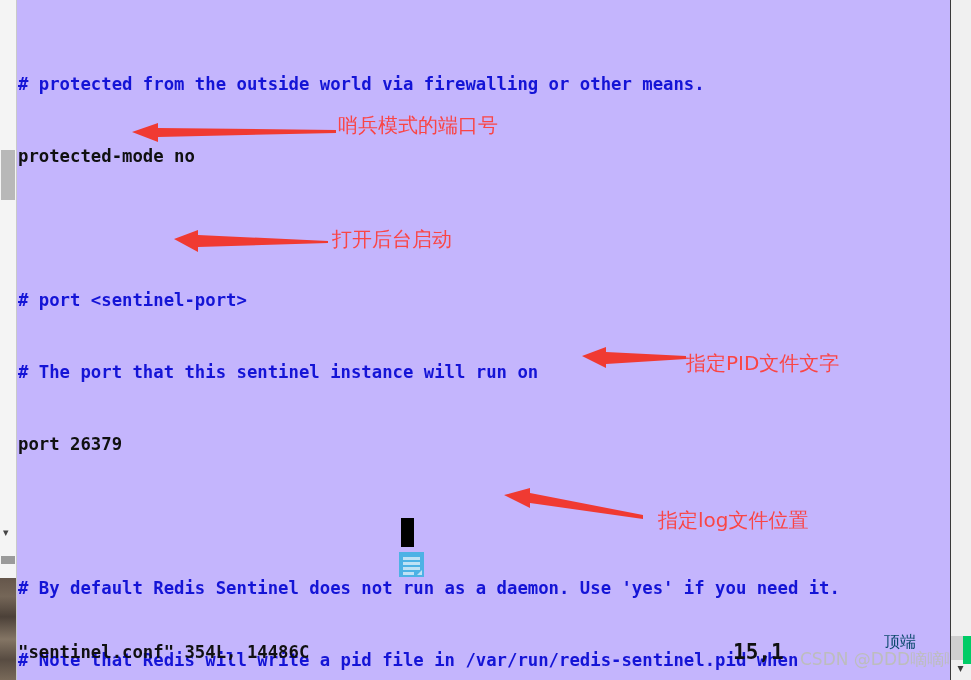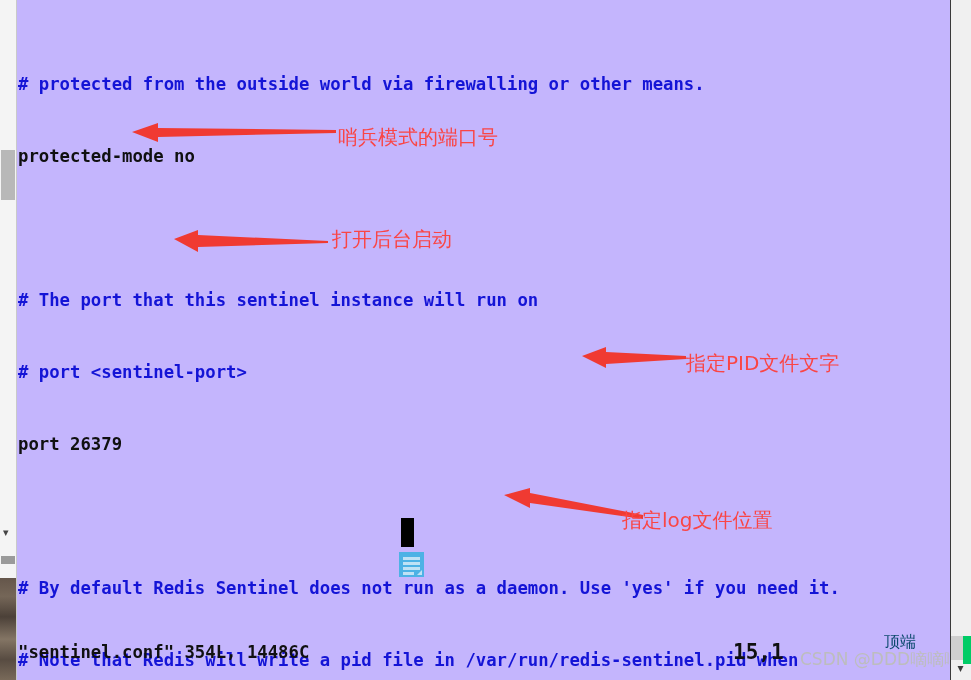--- a/index.html
+++ b/index.html
@@ -231,22 +231,22 @@
     <div id="left-chevron">▾</div>
     <div id="left-scroll-thumb2"></div>
     <div id="left-dark-smudge"></div>
   </div>
 
   <div id="terminal">
 
     <div class="line"><span class="c-comment"># protected from the outside world via firewalling or other means.</span></div>
     <div class="line"><span class="c-key">protected-mode no</span></div>
     <div class="line">&nbsp;</div>
+    <div class="line"><span class="c-comment"># port &lt;sentinel-port&gt;</span></div>
     <div class="line"><span class="c-comment"># The port that this sentinel instance will run on</span></div>
-    <div class="line"><span class="c-comment"># port &lt;sentinel-port&gt;</span></div>
     <div class="line"><span class="c-key">port 26379</span></div>
     <div class="line">&nbsp;</div>
     <div class="line"><span class="c-comment"># By default Redis Sentinel does not run as a daemon. Use 'yes' if you need it.</span></div>
     <div class="line"><span class="c-comment"># Note that Redis will write a pid file in /var/run/redis-sentinel.pid when</span></div>
     
     
     
     
     
     
@@ -267,36 +267,36 @@
 
   <div id="status-line">"sentinel.conf" 354L, 14486C</div>
   <div id="status-pos">15,1</div>
   <div id="status-top-label">顶端</div>
 
   <div id="watermark">CSDN @DDD嘀嘀嘀</div>
 
   <svg class="arrow" style="left:128px; top:118px;" width="210" height="28">
     <polygon points="4,14 30,5 30,10 208,12 208,15 30,19 30,24" fill="#f03a32"></polygon>
   </svg>
-  <div class="annot-text" style="left:338px; top:112px;margin-top:12px;">哨兵模式的端口号</div>
+  <div class="annot-text" style="left:338px; top:112px;">哨兵模式的端口号</div>
 
   <svg class="arrow" style="left:170px; top:227px;" width="160" height="28">
     <polygon points="4,12 28,3 28,8 158,14 158,16 28,20 28,25" fill="#f03a32"></polygon>
   </svg>
   <div class="annot-text" style="left:332px; top:226px;">打开后台启动</div>
 
   <svg class="arrow" style="left:578px; top:344px;" width="110" height="26">
     <polygon points="4,12 28,3 28,8 108,12 108,15 28,20 28,24" fill="#f03a32"></polygon>
   </svg>
   <div class="annot-text" style="left:686px; top:350px;">指定PID文件文字</div>
 
   <svg class="arrow" style="left:500px; top:487px;" width="145" height="34">
     <polygon points="4,8 30,1 30,6 143,28 143,32 30,16 30,21" fill="#f03a32"></polygon>
   </svg>
-  <div class="annot-text" style="left:622px; top:507px;">指定log文件位置</div>
+  <div class="annot-text" style="left:658px; top:507px;">指定log文件位置</div>
 
   <div id="text-cursor"></div>
   <div id="doc-icon">
     <span class="bar" style="top:5px;  width:17px;"></span>
     <span class="bar" style="top:10px; width:17px;"></span>
     <span class="bar" style="top:15px; width:17px;"></span>
     <span class="bar" style="top:20px; width:11px;"></span>
     <span class="corner"></span>
   </div>
 

